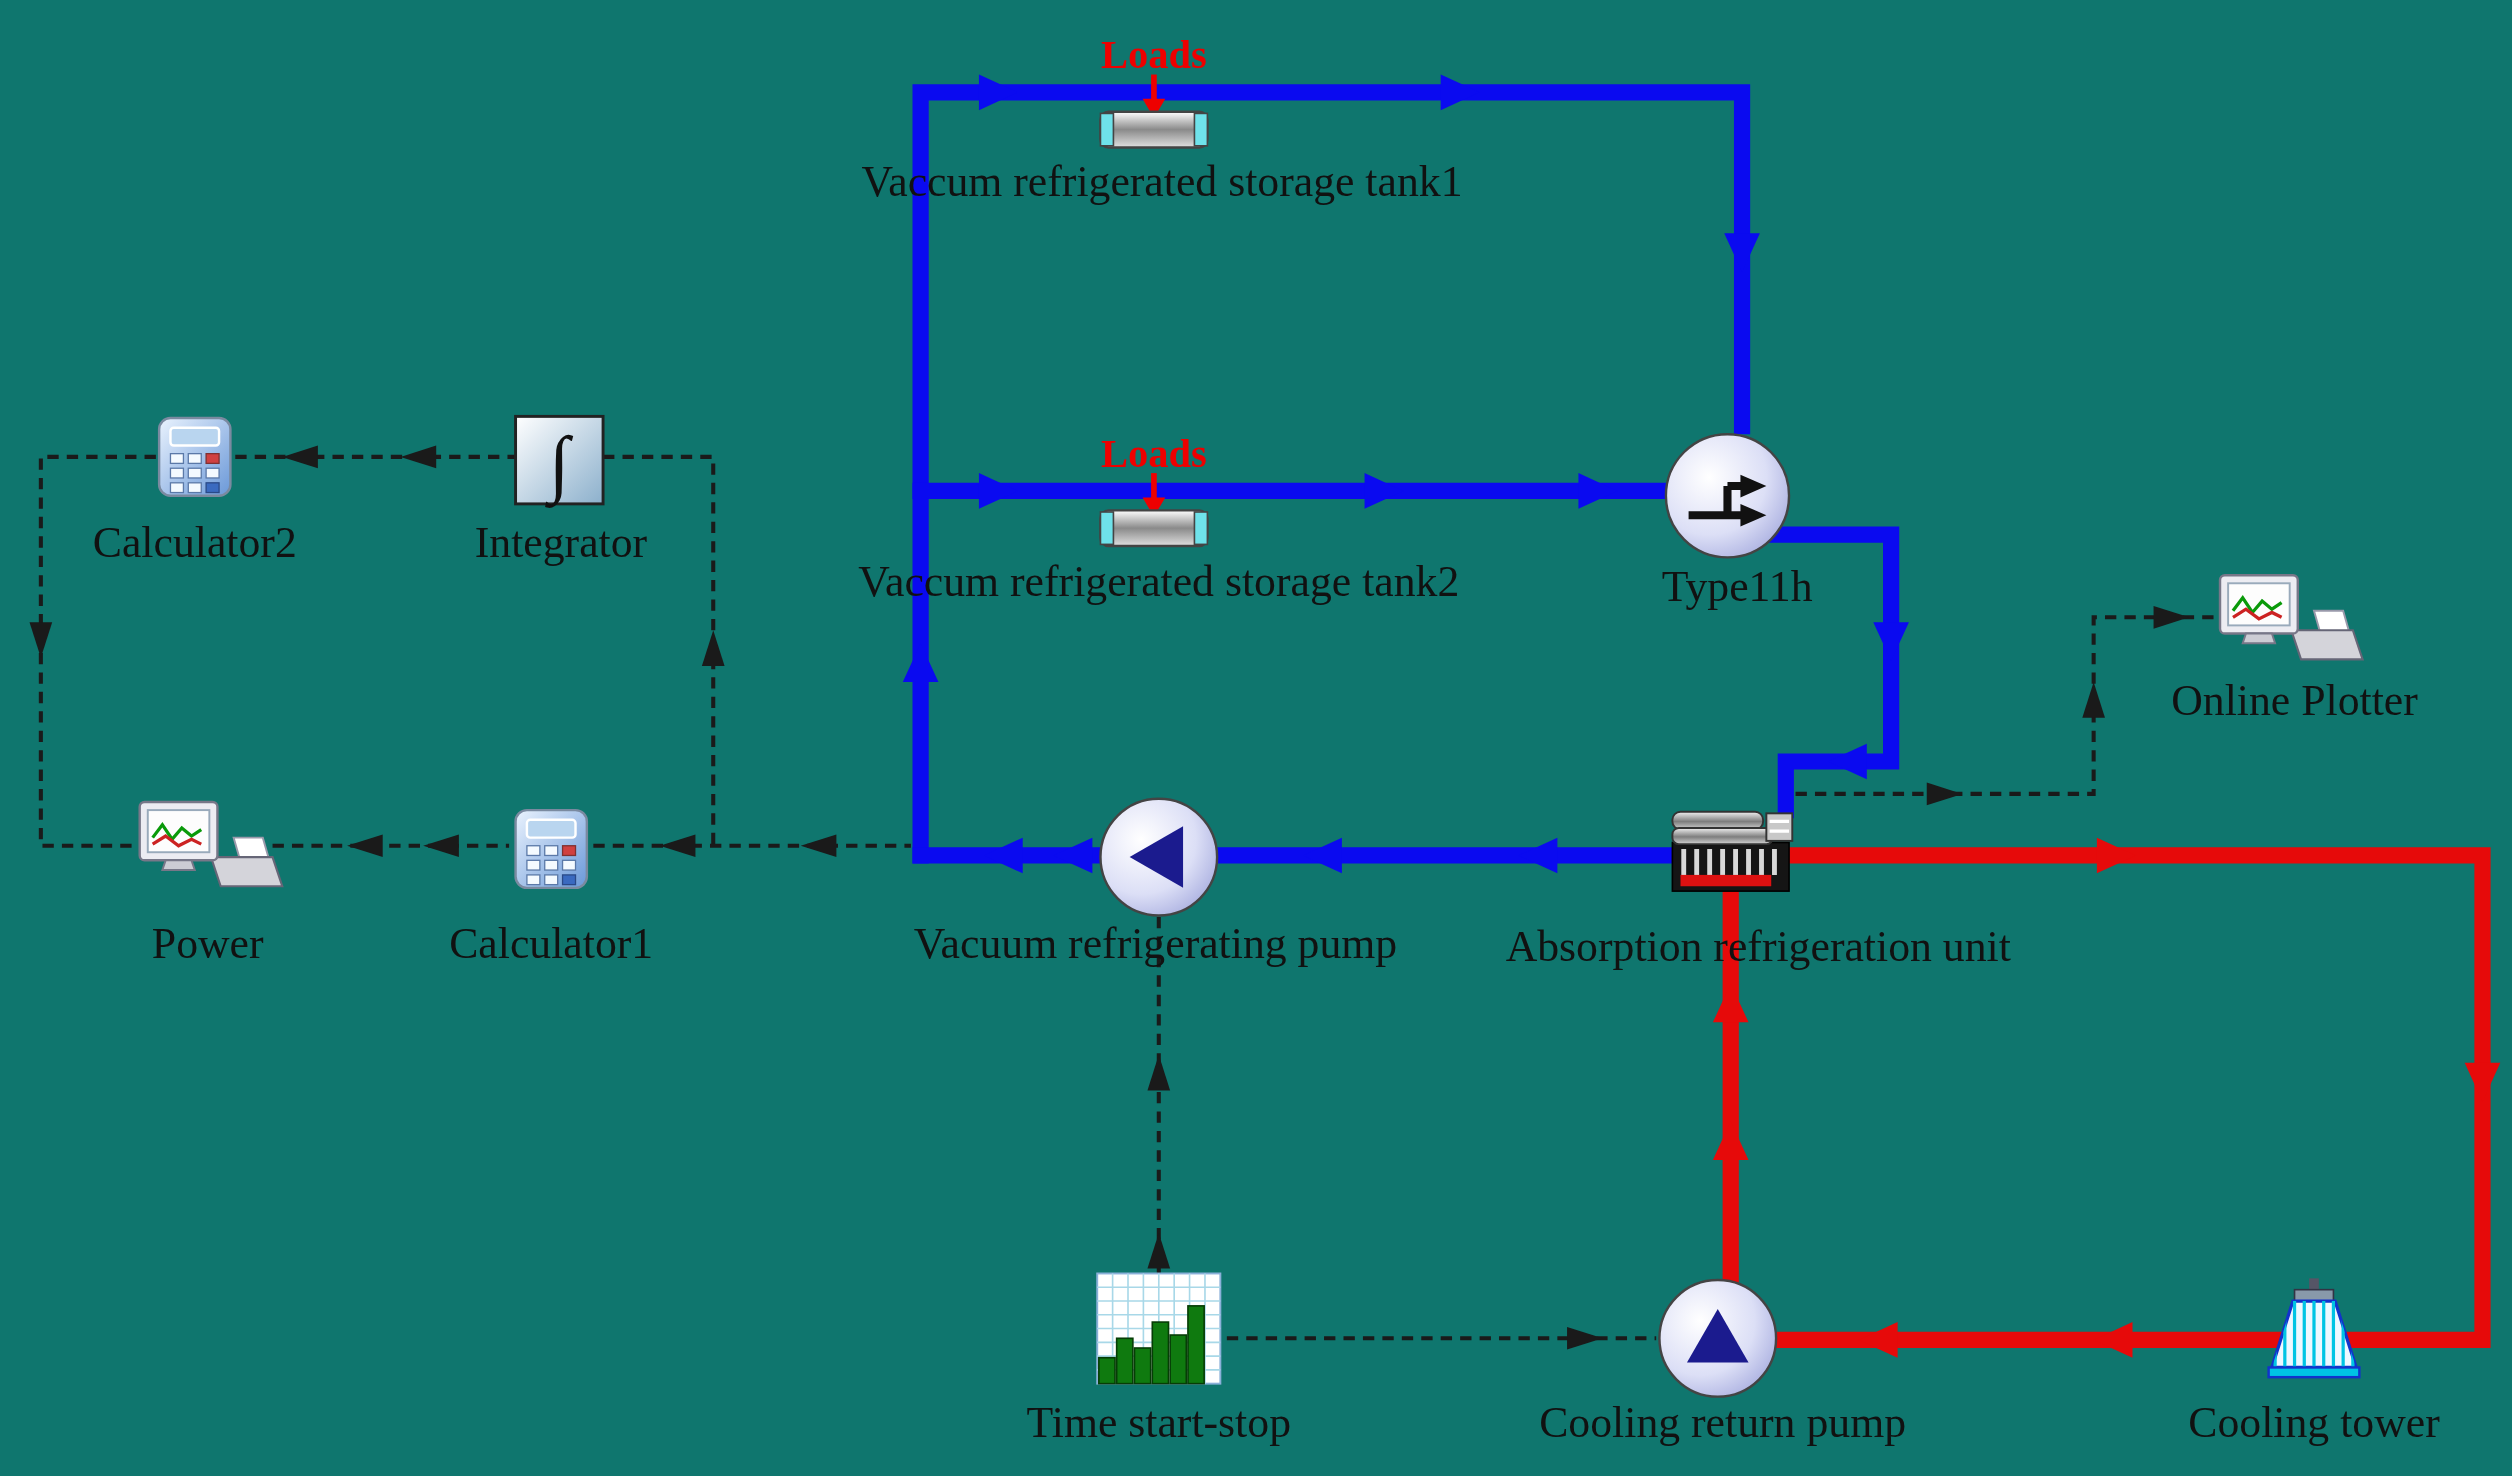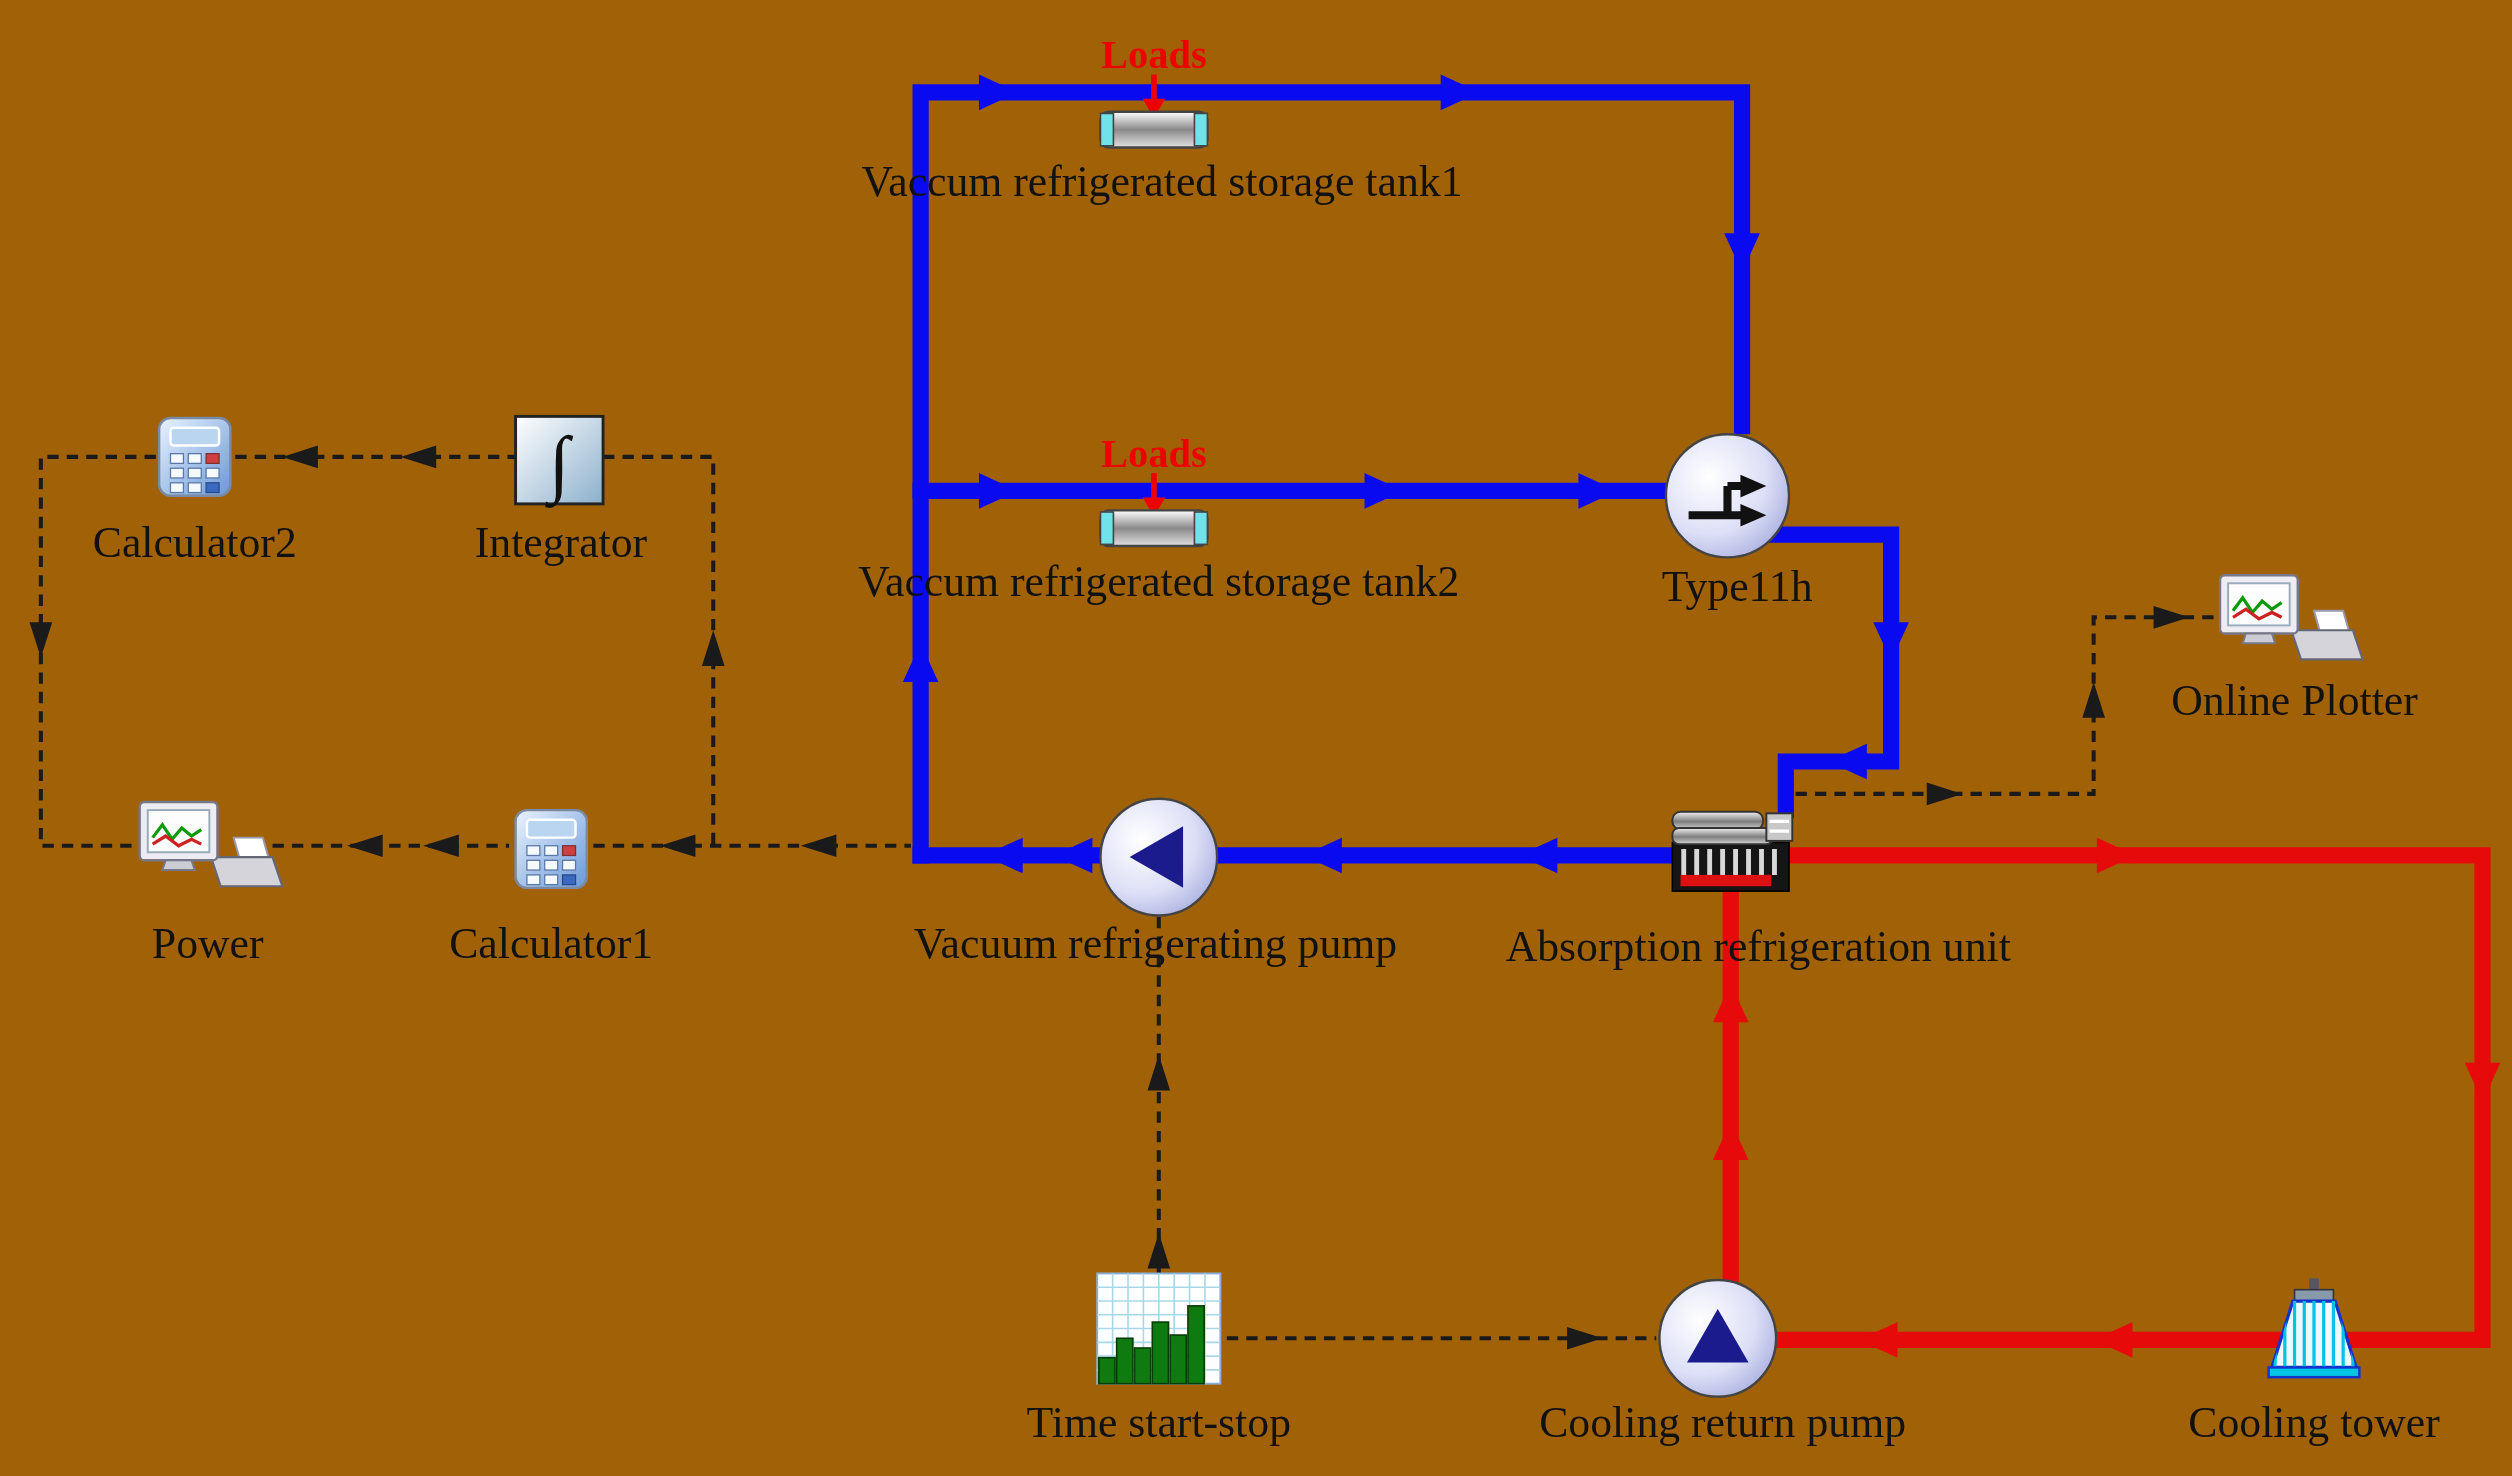--- a/index.html
+++ b/index.html
@@ -1,16 +1,16 @@
 <!DOCTYPE html>
 <html style="font-size:13px"><head>
 <meta charset="utf-8">
 <style>
   html,body{margin:0;padding:0;background:#ffffff;}
-  .canvas-wrap{width:2512px;height:1476px;background:#a16207;overflow:hidden;}
+  .canvas-wrap{width:2512px;height:1476px;background:#0f766e;overflow:hidden;}
   svg{display:block;}
   svg text{font-family:"Liberation Serif","DejaVu Serif",serif;fill:#111111;}
   text.comp-label{font-size:27px;}
   text.loads-label{font-size:25px;font-weight:bold;fill:#ee0000;}
   text.integral-glyph{font-size:46px;}
 </style>
 </head>
 <body>
 
 <div class="canvas-wrap">

